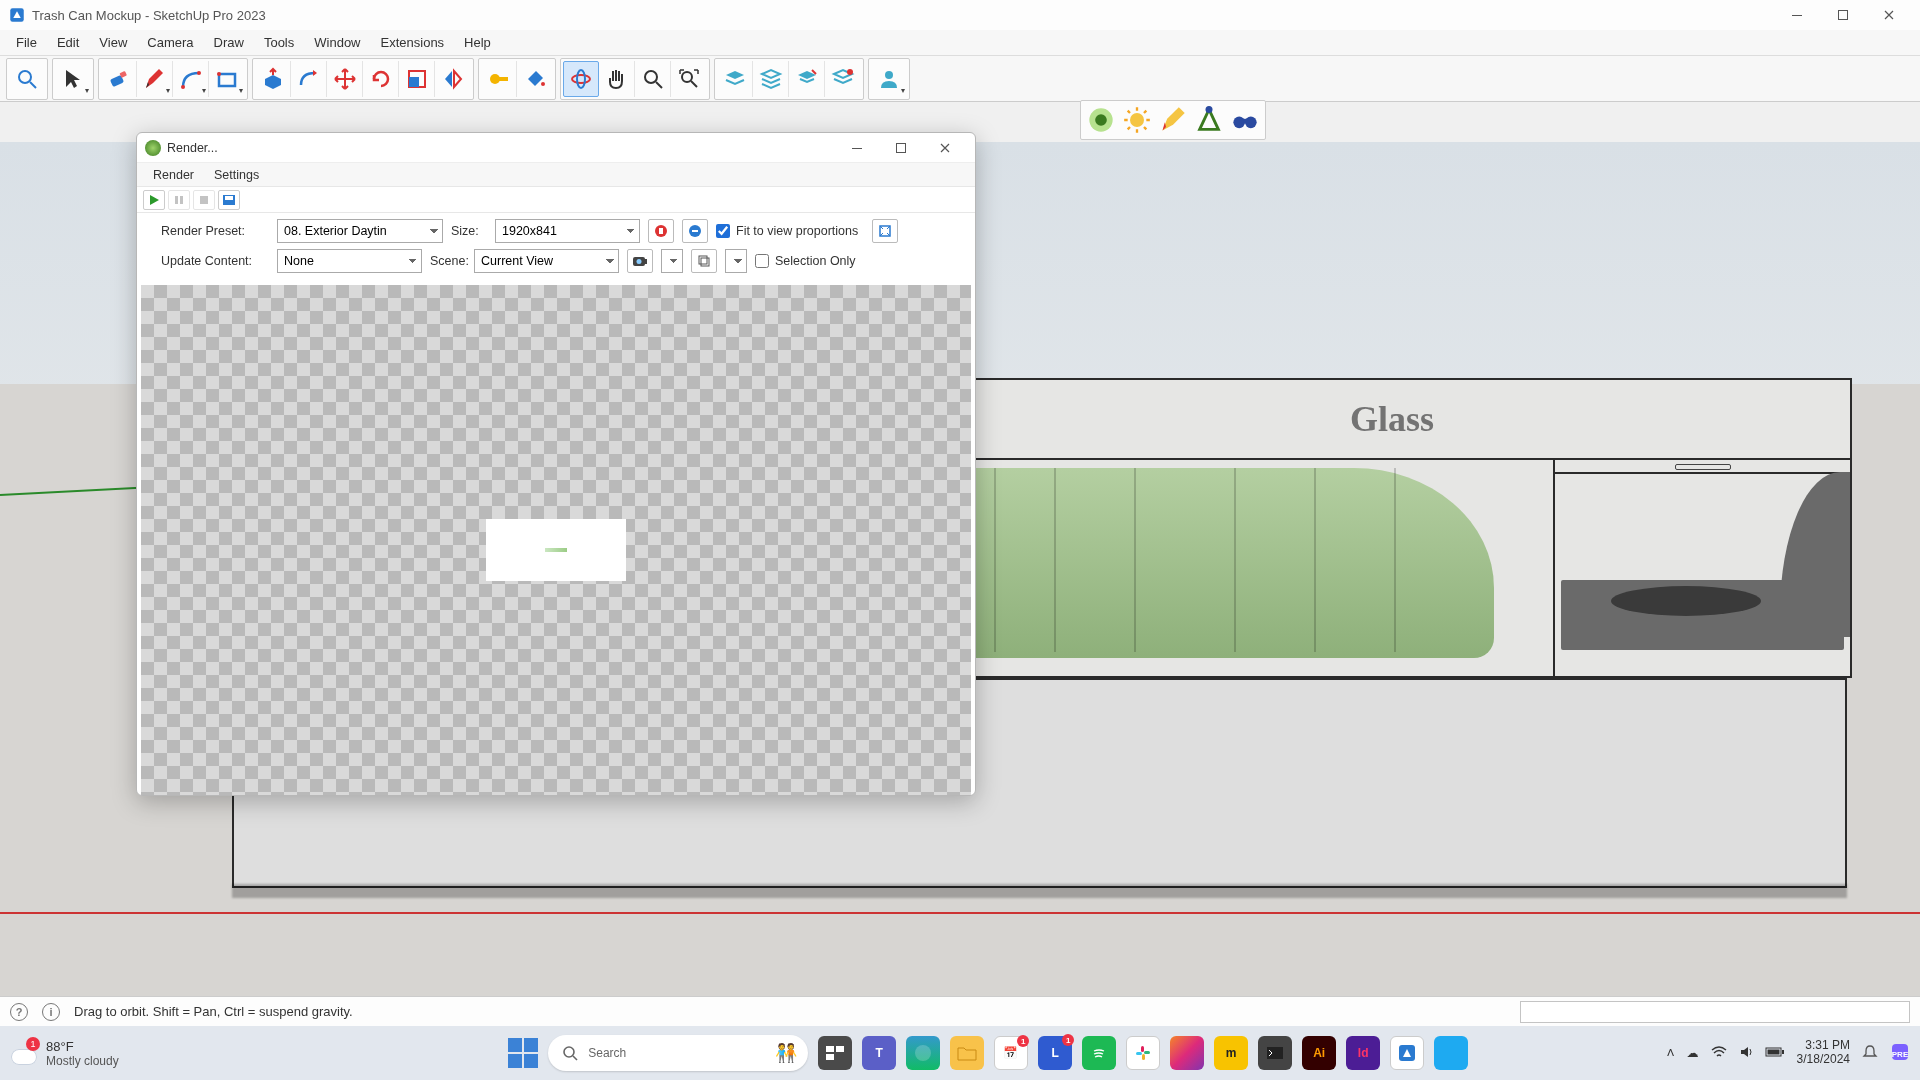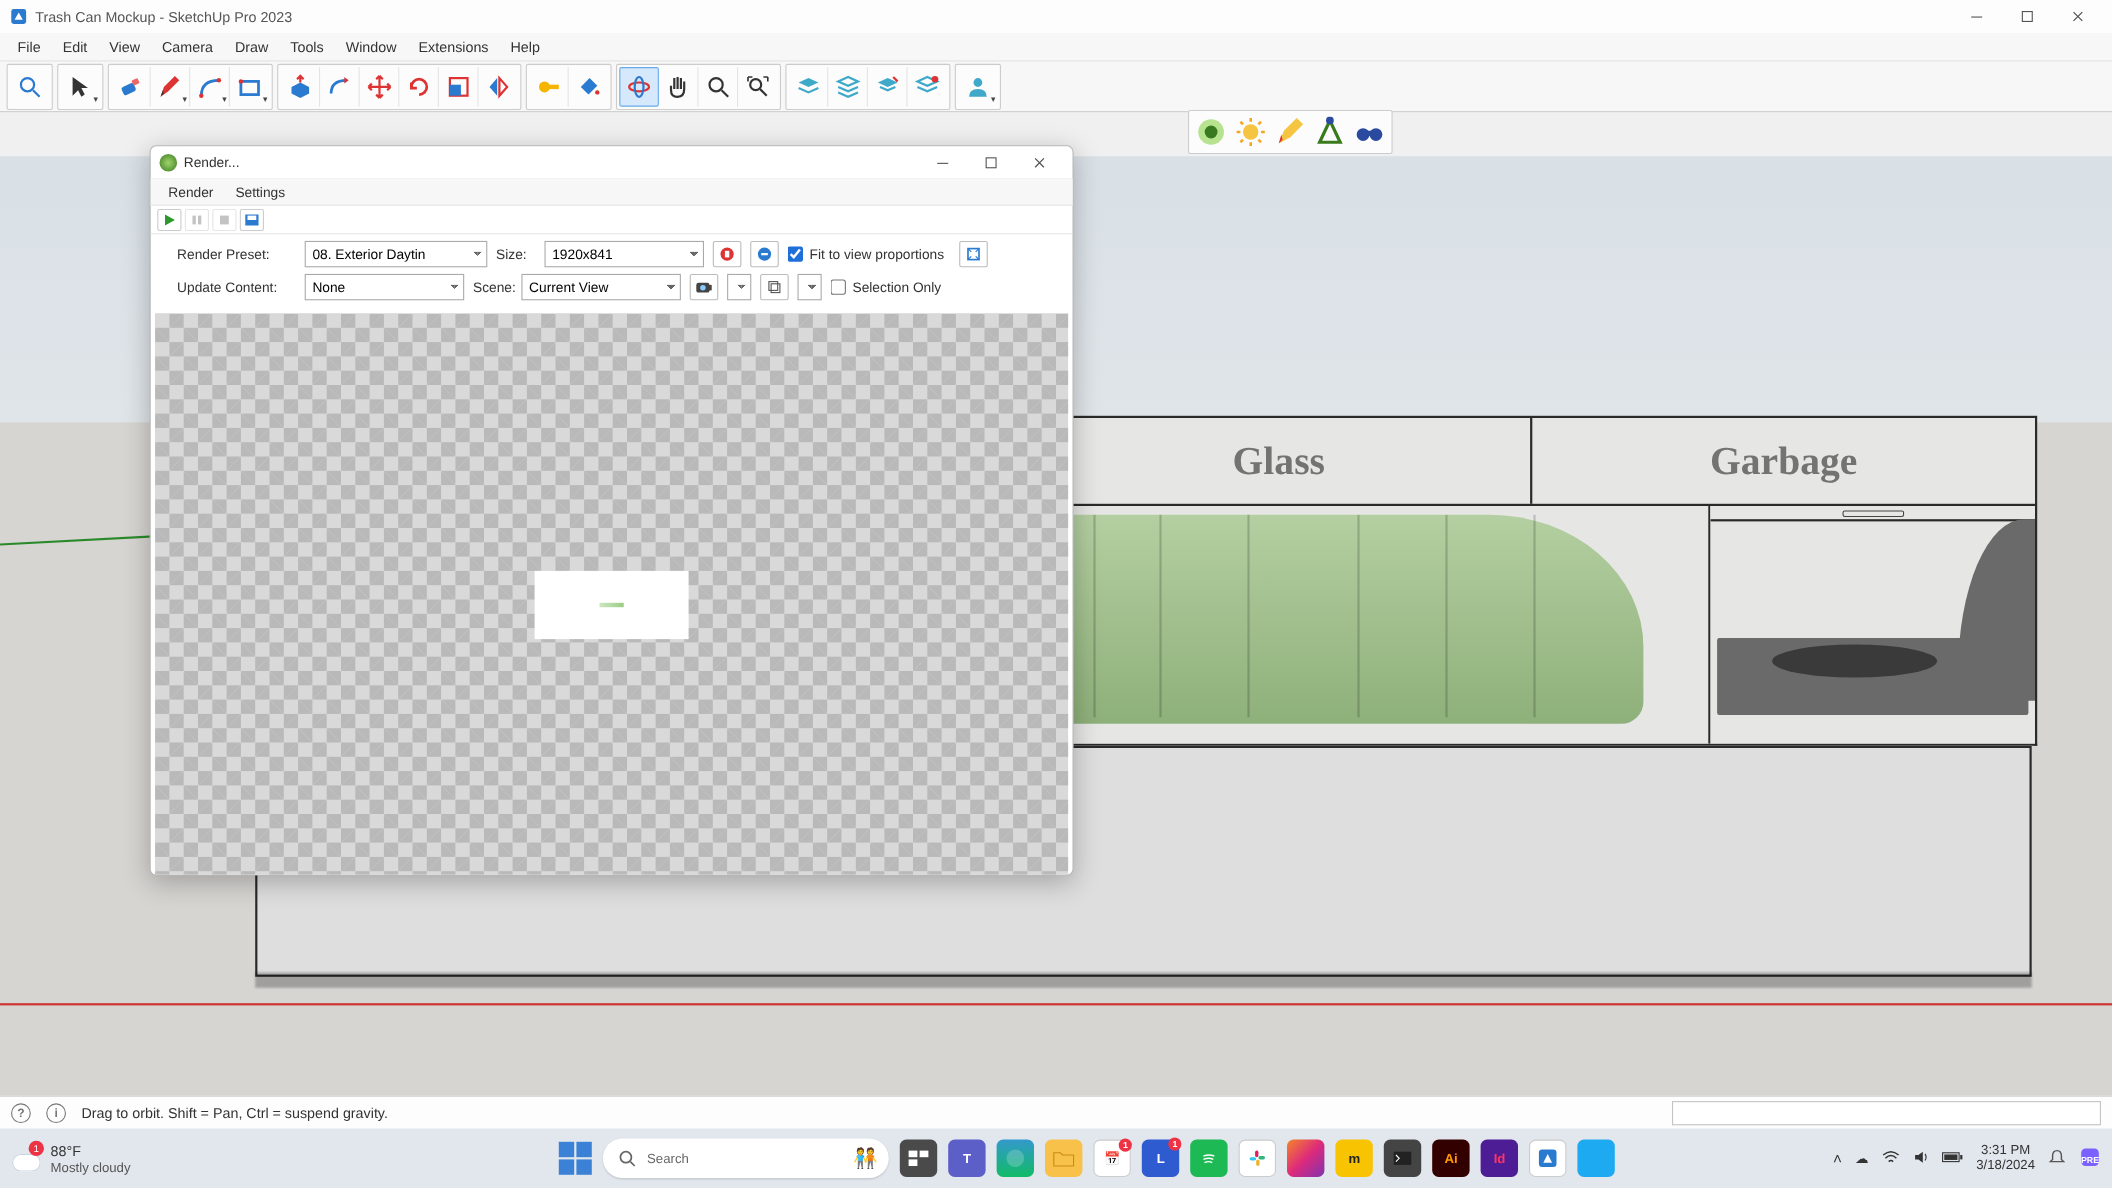--- a/index.html
+++ b/index.html
@@ -119,21 +119,21 @@
 .taskbar .weather .wicon .cloud { width: 26px; height: 16px; background: #fff; border-radius: 10px; position: absolute; bottom: 2px; left: 1px; box-shadow: 0 0 0 1px #c9d2df inset; }
 .taskbar .weather .wicon .badge { position: absolute; top: -2px; right: -2px; width: 14px; height: 14px; background: #e34; color: #fff; border-radius: 50%; font-size: 9px; display: flex; align-items: center; justify-content: center; }
 .taskbar .center { flex: 1; display: flex; align-items: center; justify-content: center; gap: 10px; }
 .taskbar .start { width: 30px; height: 30px; display: grid; grid-template-columns: 1fr 1fr; grid-template-rows: 1fr 1fr; gap: 2px; }
 .taskbar .start div { background: #3b82d6; }
 .taskbar .search { width: 260px; height: 36px; background: #fff; border-radius: 18px; display: flex; align-items: center; padding: 0 14px; gap: 10px; color: #666; box-shadow: 0 1px 2px rgba(0,0,0,.15); }
 .taskbar .search .emoji { margin-left: auto; font-size: 18px; letter-spacing: -4px; }
 .taskbar .app { width: 34px; height: 34px; border-radius: 6px; display: flex; align-items: center; justify-content: center; font-size: 12px; font-weight: 700; color: #fff; position: relative; }
 .taskbar .app .dot { position: absolute; top: -2px; right: -2px; width: 12px; height: 12px; border-radius: 50%; background: #e34; color:#fff; font-size:8px; display:flex; align-items:center; justify-content:center; }
 .taskbar .tray { display: flex; align-items: center; gap: 12px; margin-left: auto; }
-.taskbar .clock { text-align: center; line-height: 1.15; font-size: 12px; }
+.taskbar .clock { text-align: right; line-height: 1.15; font-size: 12px; }
 </style>
 </head>
 <body>
 
 <div class="title-bar">
   <svg class="app-icon" viewBox="0 0 24 24">
       <rect x="3" y="3" width="18" height="18" rx="3" fill="#2a7ad0"></rect>
       <path d="M7 16 L12 7 L17 16 Z" fill="#fff"></path>
     </svg>
   <span>Trash Can Mockup - SketchUp Pro 2023</span>
@@ -365,21 +365,20 @@
 </div>
 
 <div class="viewport">
   <div class="ground"></div>
   <div class="axis-green"></div>
   <div class="axis-red"></div>
 
   <div class="model">
     <div class="panel-top">
       <div class="lab">Glass</div>
-      <div class="lab">Garbage</div>
     </div>
     <div class="panel-body">
       <div class="bin" style="flex:2.1; overflow:hidden;">
         <div class="green-drum">
           <div class="drum-line" style="left:60px"></div>
           <div class="drum-line" style="left:200px"></div>
           <div class="drum-line" style="left:380px"></div>
           <div class="drum-line" style="left:460px"></div>
         </div>
       </div>

